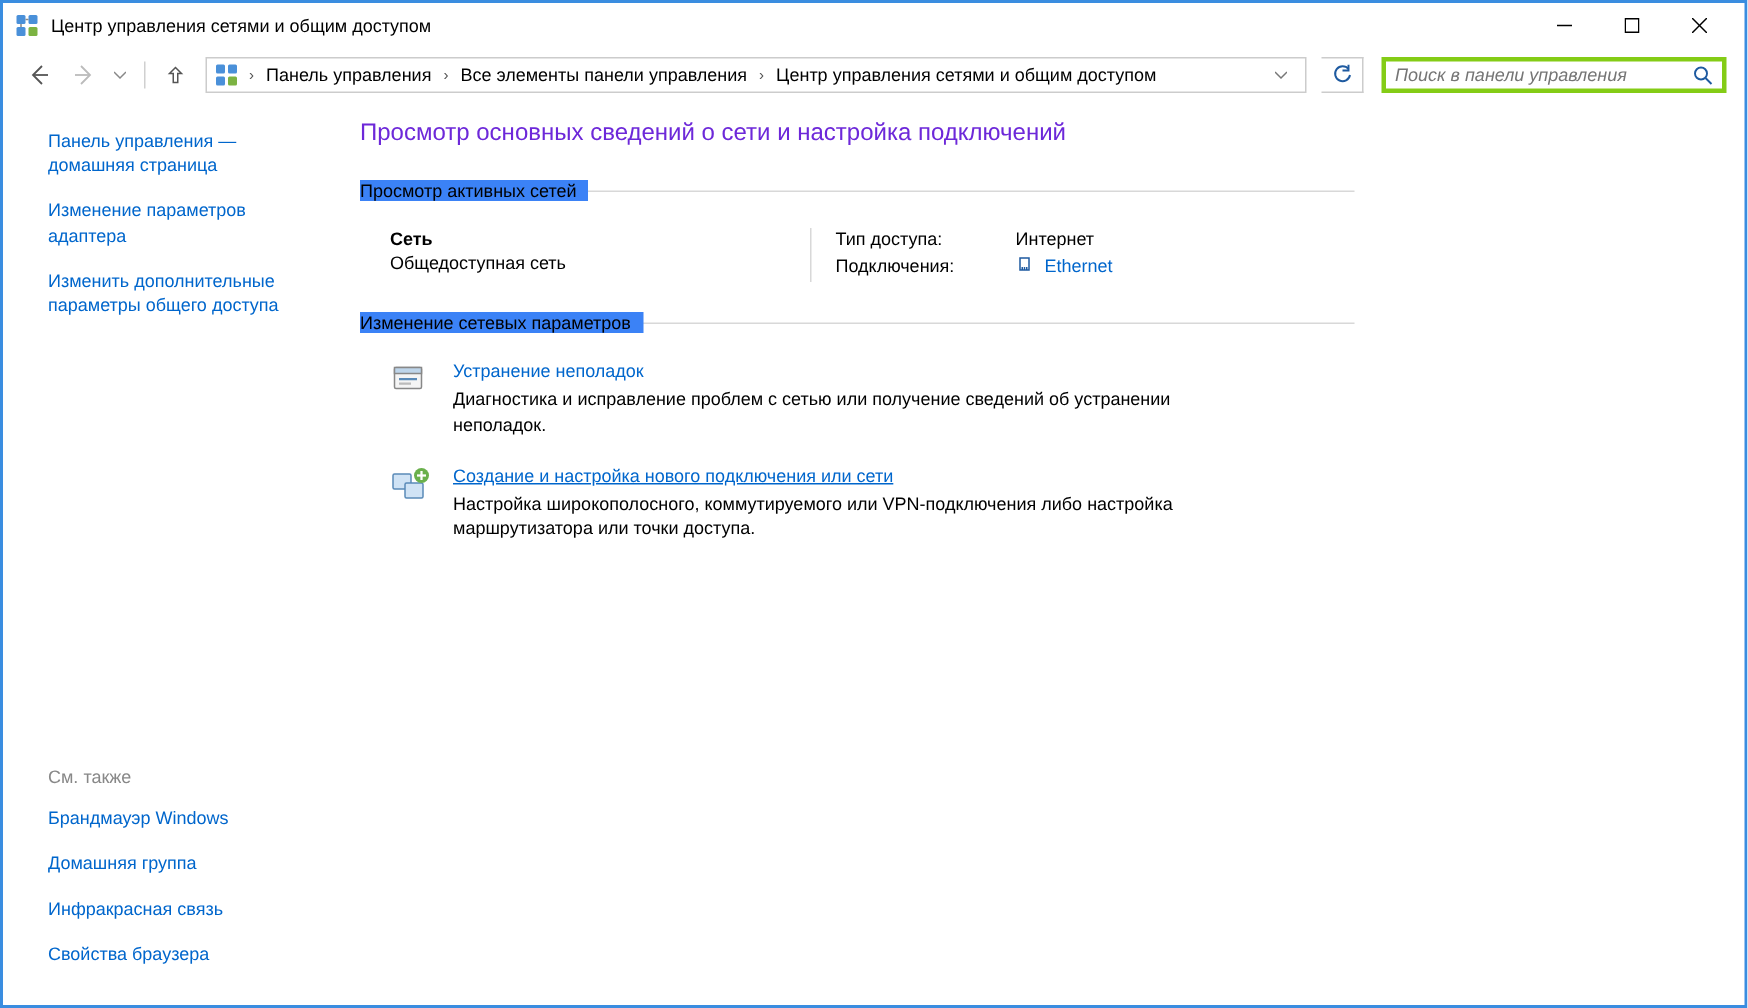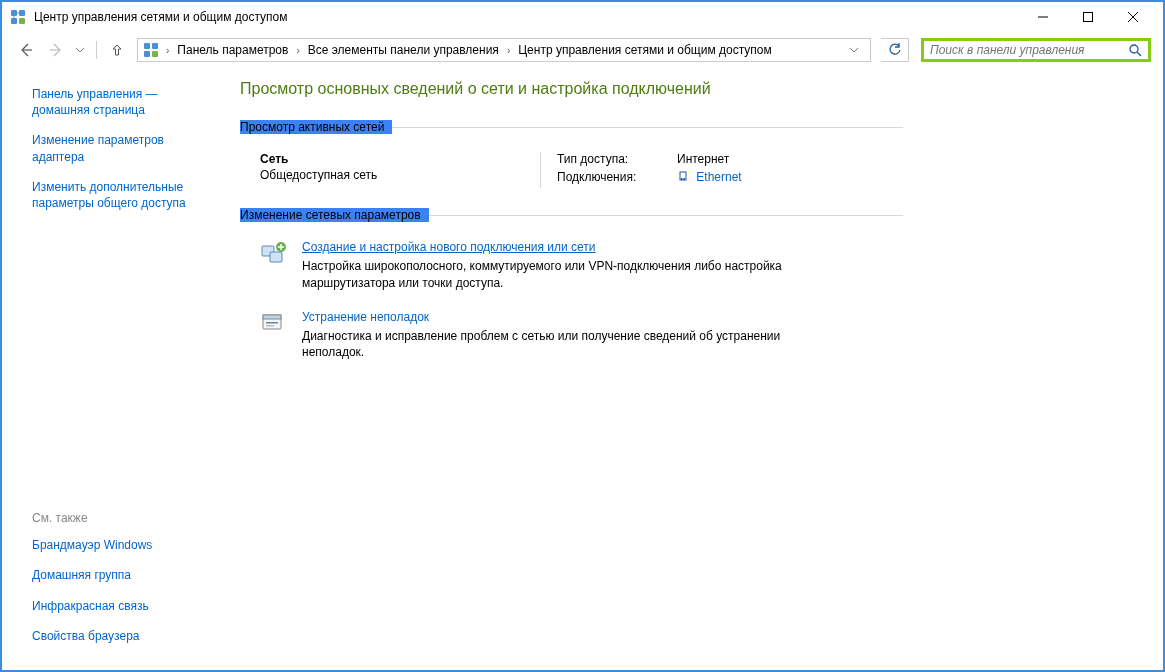--- a/index.html
+++ b/index.html
@@ -30,21 +30,21 @@
   .search-icon { color:#1e5aa0; font-size:13px;}
 
   
   .body { flex: 1; display: flex; overflow: hidden; }
   .sidebar { width: 210px; padding: 18px 12px 12px 30px; display:flex; flex-direction:column;}
   .side-link { color: #0066cc; font-size: 12px; margin-bottom: 14px; line-height: 1.35; cursor:pointer;}
   .side-spacer { flex:1; }
   .see-also-hdr { color:#888; font-size:12px; margin-bottom: 12px;}
   
   .content { flex: 1; padding: 12px 40px 12px 28px; }
-  .page-heading { color: #4d7c0f; font-size: 16px; font-weight: normal; margin-bottom: 22px;}
+  .page-heading { color: #6d28d9; font-size: 16px; font-weight: normal; margin-bottom: 22px;}
   
   .section-label { color: #000; font-size: 12px; position: relative; margin-bottom: 14px;}
   .section-label::after { content:""; position:absolute; left: 0; right: 0; top: 50%; height:1px; background:#d8d8d8; z-index:0;}
   .section-label span { background:#3b82f6; padding-right: 8px; position:relative; z-index:1;}
   .section-label.short::after { right: 220px; }
 
   .net-box { display:flex; padding: 4px 0 20px 20px;}
   .net-left { width: 280px; }
   .net-name { font-weight: bold; font-size:12px;}
   .net-type { font-size:12px; margin-top:2px;}
@@ -129,21 +129,21 @@
     <div class="addressbar">
       <span class="addr-icon">
         <svg width="16" height="16" viewBox="0 0 16 16">
           <rect x="1" y="1" width="6" height="6" fill="#4a90d9" rx="1"></rect>
           <rect x="9" y="1" width="6" height="6" fill="#4a90d9" rx="1"></rect>
           <rect x="1" y="9" width="6" height="6" fill="#4a90d9" rx="1"></rect>
           <rect x="9" y="9" width="6" height="6" fill="#7cb342" rx="1"></rect>
         </svg>
       </span>
       <span class="chev">›</span>
-      <span class="crumb">Панель параметров</span>
+      <span class="crumb">Панель управления</span>
       <span class="chev">›</span>
       <span class="crumb">Все элементы панели управления</span>
       <span class="chev">›</span>
       <span class="crumb">Центр управления сетями и общим доступом</span>
       <span style="flex:1"></span>
       <span class="addr-drop">
         <svg width="8" height="8">
             <path d="M0 2 L4 6 L8 2" fill="none" stroke="#777" stroke-width="1"></path>
           </svg>
       </span>
@@ -208,43 +208,43 @@
             </div>
           </div>
         </div>
       </div>
 
       <div class="section-label short"><span>Изменение сетевых параметров</span></div>
 
       <div class="task">
         <div class="task-icon">
           <svg width="28" height="28" viewBox="0 0 28 28">
+            <rect x="3" y="5" width="18" height="14" rx="1" fill="#f5f5f5" stroke="#888"></rect>
+            <rect x="3" y="5" width="18" height="4" fill="#bed5ea" stroke="#888"></rect>
+            <rect x="6" y="12" width="12" height="1.5" fill="#5a8ab8"></rect>
+            <rect x="6" y="15" width="8" height="1.5" fill="#bbb"></rect>
+          </svg>
+        </div>
+        <div class="task-body">
+          <div class="task-title link">Устранение неполадок</div>
+          <div class="task-desc">Диагностика и исправление проблем с сетью или получение сведений об устранении неполадок.</div>
+        </div>
+      </div>
+
+      <div class="task">
+        <div class="task-icon">
+          <svg width="28" height="28" viewBox="0 0 28 28">
             <rect x="2" y="6" width="12" height="10" rx="1" fill="#d0e3f5" stroke="#5a8ab8"></rect>
             <rect x="10" y="12" width="12" height="10" rx="1" fill="#d0e3f5" stroke="#5a8ab8"></rect>
             <circle cx="21" cy="7" r="5" fill="#6ab04c"></circle>
             <line x1="21" y1="4" x2="21" y2="10" stroke="#fff" stroke-width="1.5"></line>
             <line x1="18" y1="7" x2="24" y2="7" stroke="#fff" stroke-width="1.5"></line>
           </svg>
         </div>
         <div class="task-body">
           <div class="task-title underline link">Создание и настройка нового подключения или сети</div>
           <div class="task-desc">Настройка широкополосного, коммутируемого или VPN-подключения либо настройка маршрутизатора или точки доступа.</div>
         </div>
       </div>
 
-      <div class="task">
-        <div class="task-icon">
-          <svg width="28" height="28" viewBox="0 0 28 28">
-            <rect x="3" y="5" width="18" height="14" rx="1" fill="#f5f5f5" stroke="#888"></rect>
-            <rect x="3" y="5" width="18" height="4" fill="#bed5ea" stroke="#888"></rect>
-            <rect x="6" y="12" width="12" height="1.5" fill="#5a8ab8"></rect>
-            <rect x="6" y="15" width="8" height="1.5" fill="#bbb"></rect>
-          </svg>
-        </div>
-        <div class="task-body">
-          <div class="task-title link">Устранение неполадок</div>
-          <div class="task-desc">Диагностика и исправление проблем с сетью или получение сведений об устранении неполадок.</div>
-        </div>
-      </div>
-
     </div>
   </div>
 </div>
 
 </body></html>

